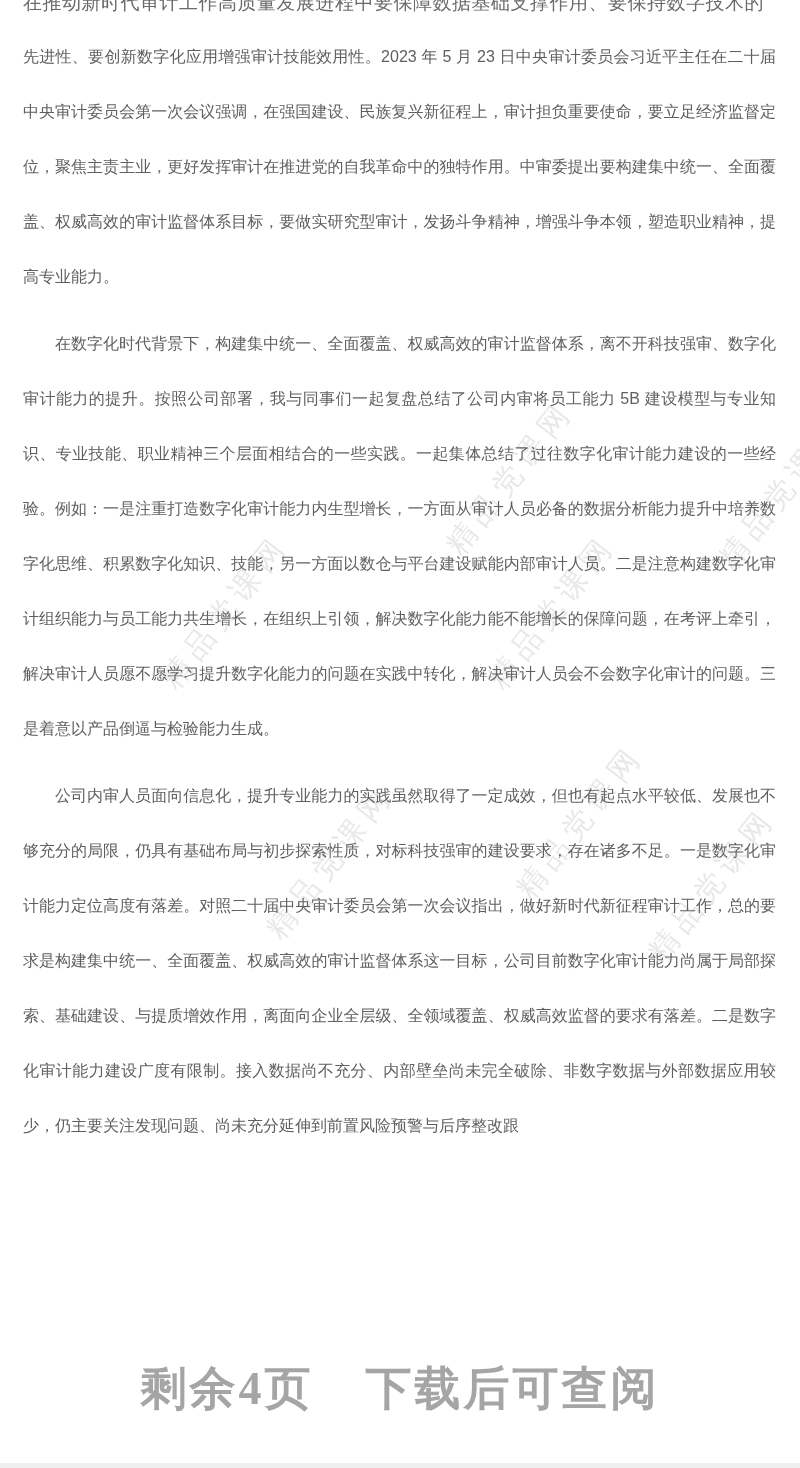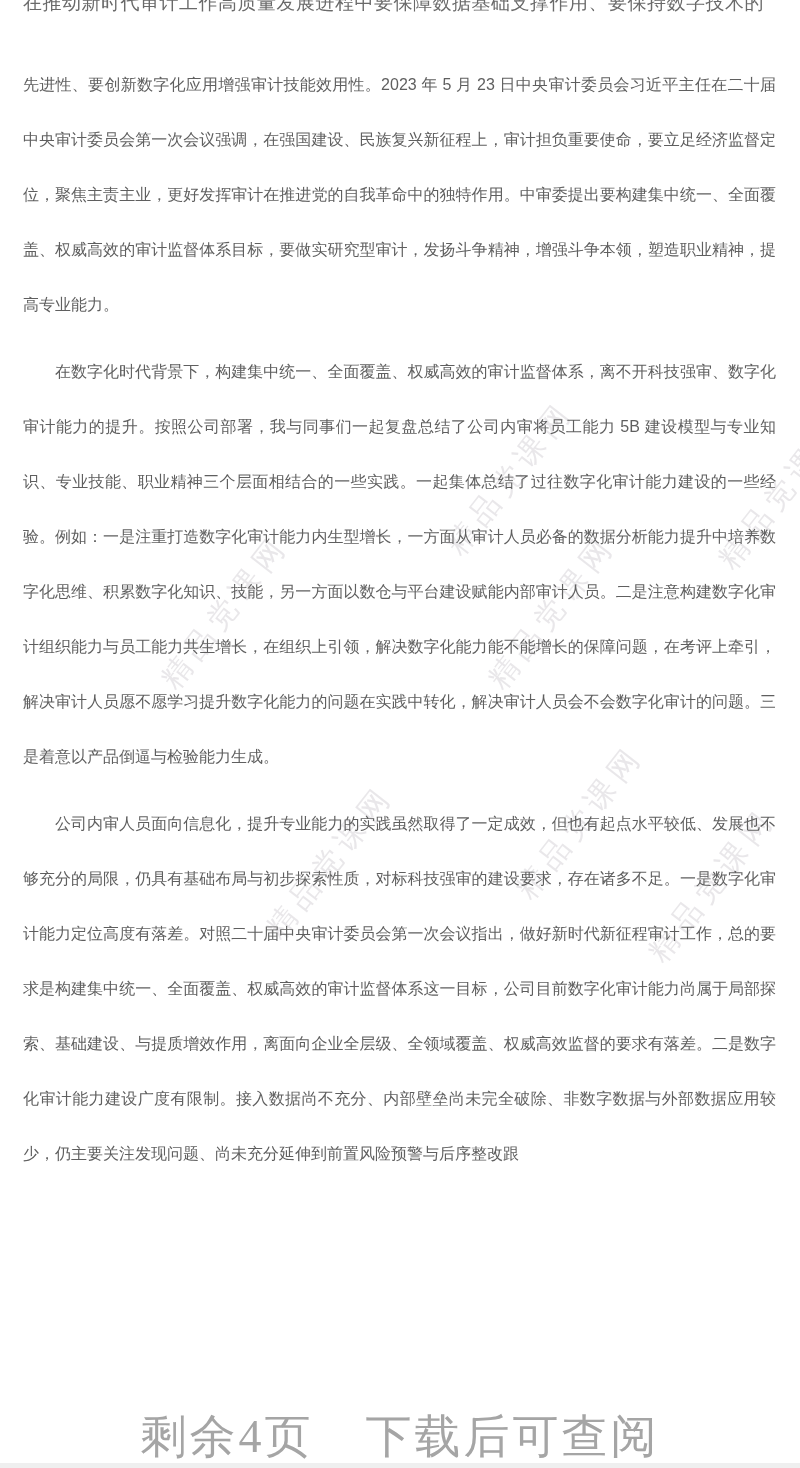--- a/index.html
+++ b/index.html
@@ -27,21 +27,21 @@
     position: absolute;
     left: 23px;
     top: 0;
     width: 753px;
     z-index: 2;
     color: #5f5f5f;
   }
   #clipped-line {
     height: 13px;
     overflow: hidden;
-    margin-bottom: 44px;
+    margin-bottom: 16px;
   }
   #clipped-line .inner {
     display: block;
     margin-top: -7px;
     font-size: 19px;
     line-height: 20px;
     letter-spacing: 0.5px;
     white-space: nowrap;
     color: #6a6a6a;
   }
@@ -55,26 +55,25 @@
   #paragraphs p.indent { text-indent: 2em; }
   
   #footer {
     position: absolute;
     left: 0;
     top: 1358px;
     width: 100%;
     text-align: center;
     z-index: 2;
     font-family: "Liberation Serif", "DejaVu Serif", serif;
-    font-weight: normal;
+    font-weight: bold;
     font-size: 46px;
     color: #a5a5a5;
     letter-spacing: 3px;
     white-space: nowrap;
-    margin-top: 48px;
   }
   #footer .gap { display: inline-block; width: 52px; }
   #bottom-strip {
     position: absolute;
     left: 0; right: 0; bottom: 0;
     height: 5px;
     background: #efefef;
     z-index: 3;
   }
 </style>

